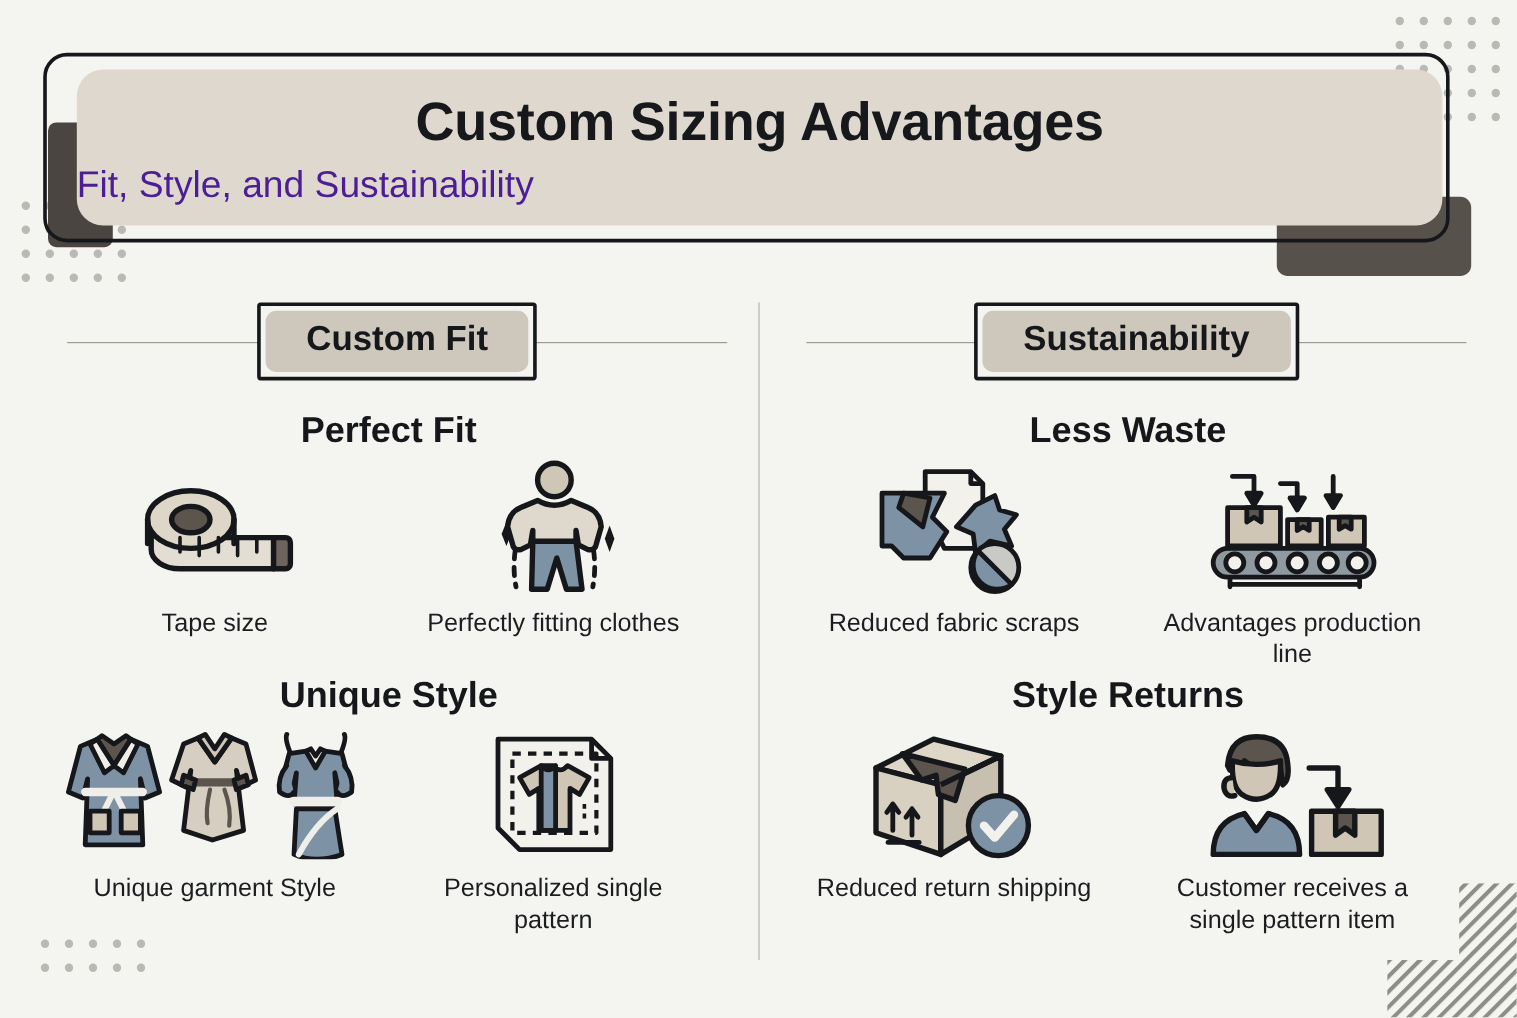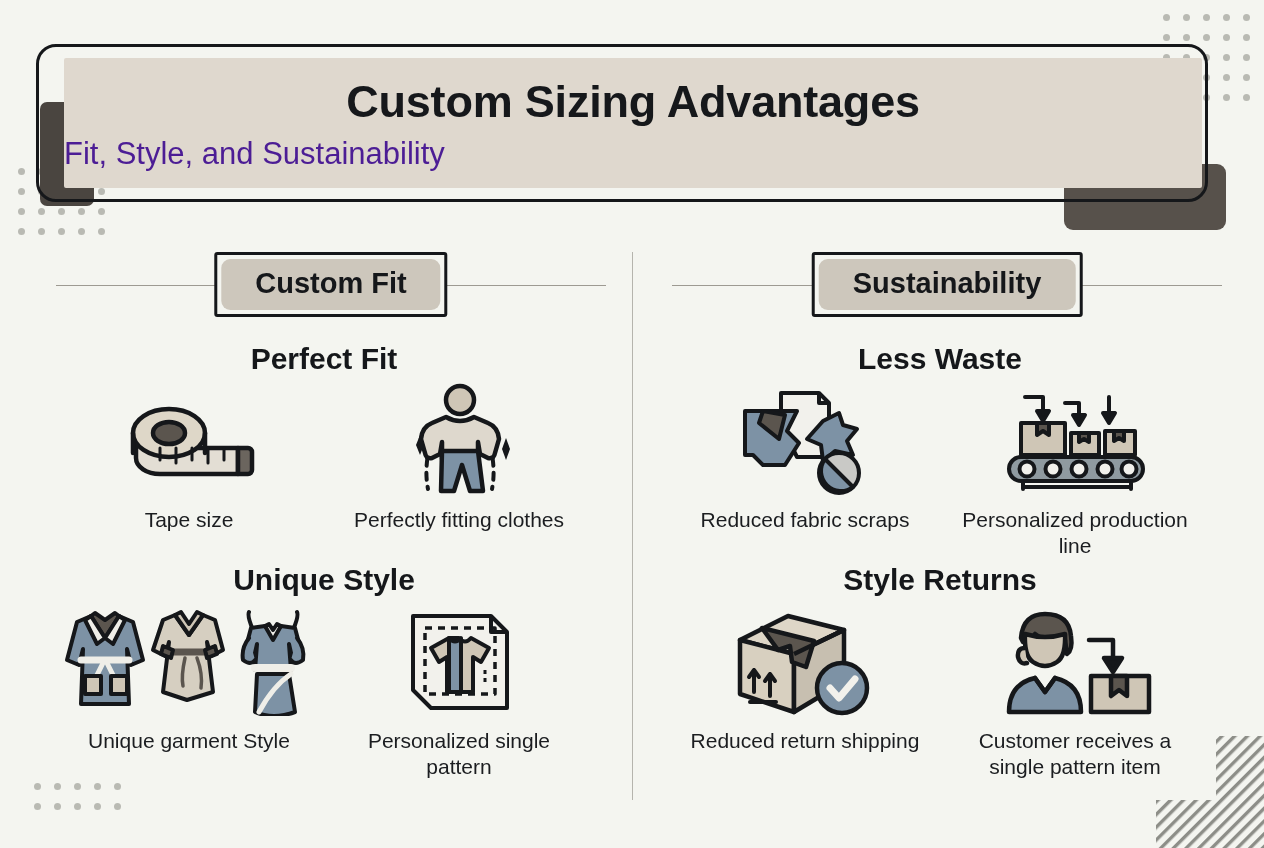--- a/index.html
+++ b/index.html
@@ -90,21 +90,21 @@
     border-radius: 20px;
     background: transparent;
   }
   .hdr-inner {
     position: absolute;
     left: 28px;
     top: 14px;
     width: 1138px;
     height: 130px;
     background: #dfd8ce;
-    border-radius: 2px;
+    border-radius: 22px;
   }
   #header-title {
     position: absolute;
     left: 0;
     right: 0;
     top: 18px;
     text-align: center;
     font-size: 45px;
     font-weight: bold;
     color: #16181b;
@@ -177,22 +177,22 @@
   .group-title {
     text-align: center;
     font-size: 30px;
     font-weight: bold;
     color: #15171a;
     margin: 0 0 8px;
     line-height: 1.1;
   }
   .group-items {
     display: flex;
-    justify-content: center;
     align-items: flex-start;
+    gap: 12px;
   }
   .item {
     width: 270px;
     display: flex;
     flex-direction: column;
     align-items: center;
   }
   .item-art {
     height: 112px;
     display: flex;
@@ -452,21 +452,21 @@
             <rect x="14" y="70" width="134" height="24" rx="12" fill="#8f9aa0"></rect>
             <circle cx="32" cy="82" r="7.5" fill="#f2f1ec"></circle>
             <circle cx="58" cy="82" r="7.5" fill="#f2f1ec"></circle>
             <circle cx="84" cy="82" r="7.5" fill="#f2f1ec"></circle>
             <circle cx="110" cy="82" r="7.5" fill="#f2f1ec"></circle>
             <circle cx="134" cy="82" r="7.5" fill="#f2f1ec"></circle>
           </g>
           <path d="M28 100 h108 M28 96 v6 M136 96 v6" fill="none" stroke="#15171a" stroke-width="4" stroke-linecap="round"></path>
         </svg>
       </div>
-      <div class="item-caption">Personalized production line</div>
+      <div class="item-caption">Advantages production line</div>
     </div>
 
   </div>
 </div>
 
 <div class="group" id="group-fewer-returns">
   <div class="group-title">Style Returns</div>
   <div class="group-items">
 
     <div class="item">

